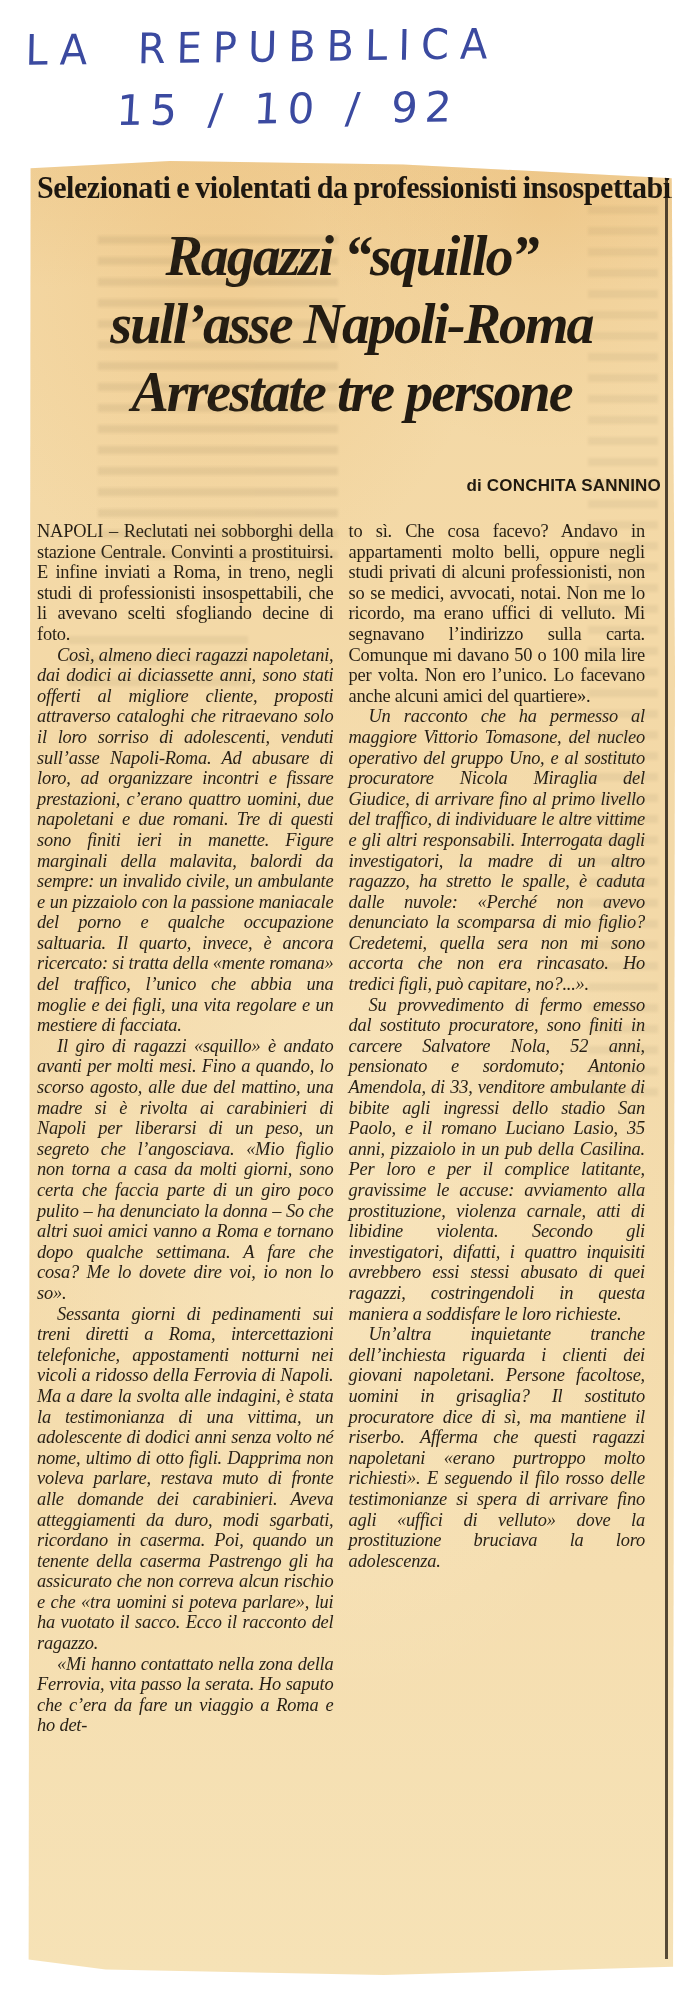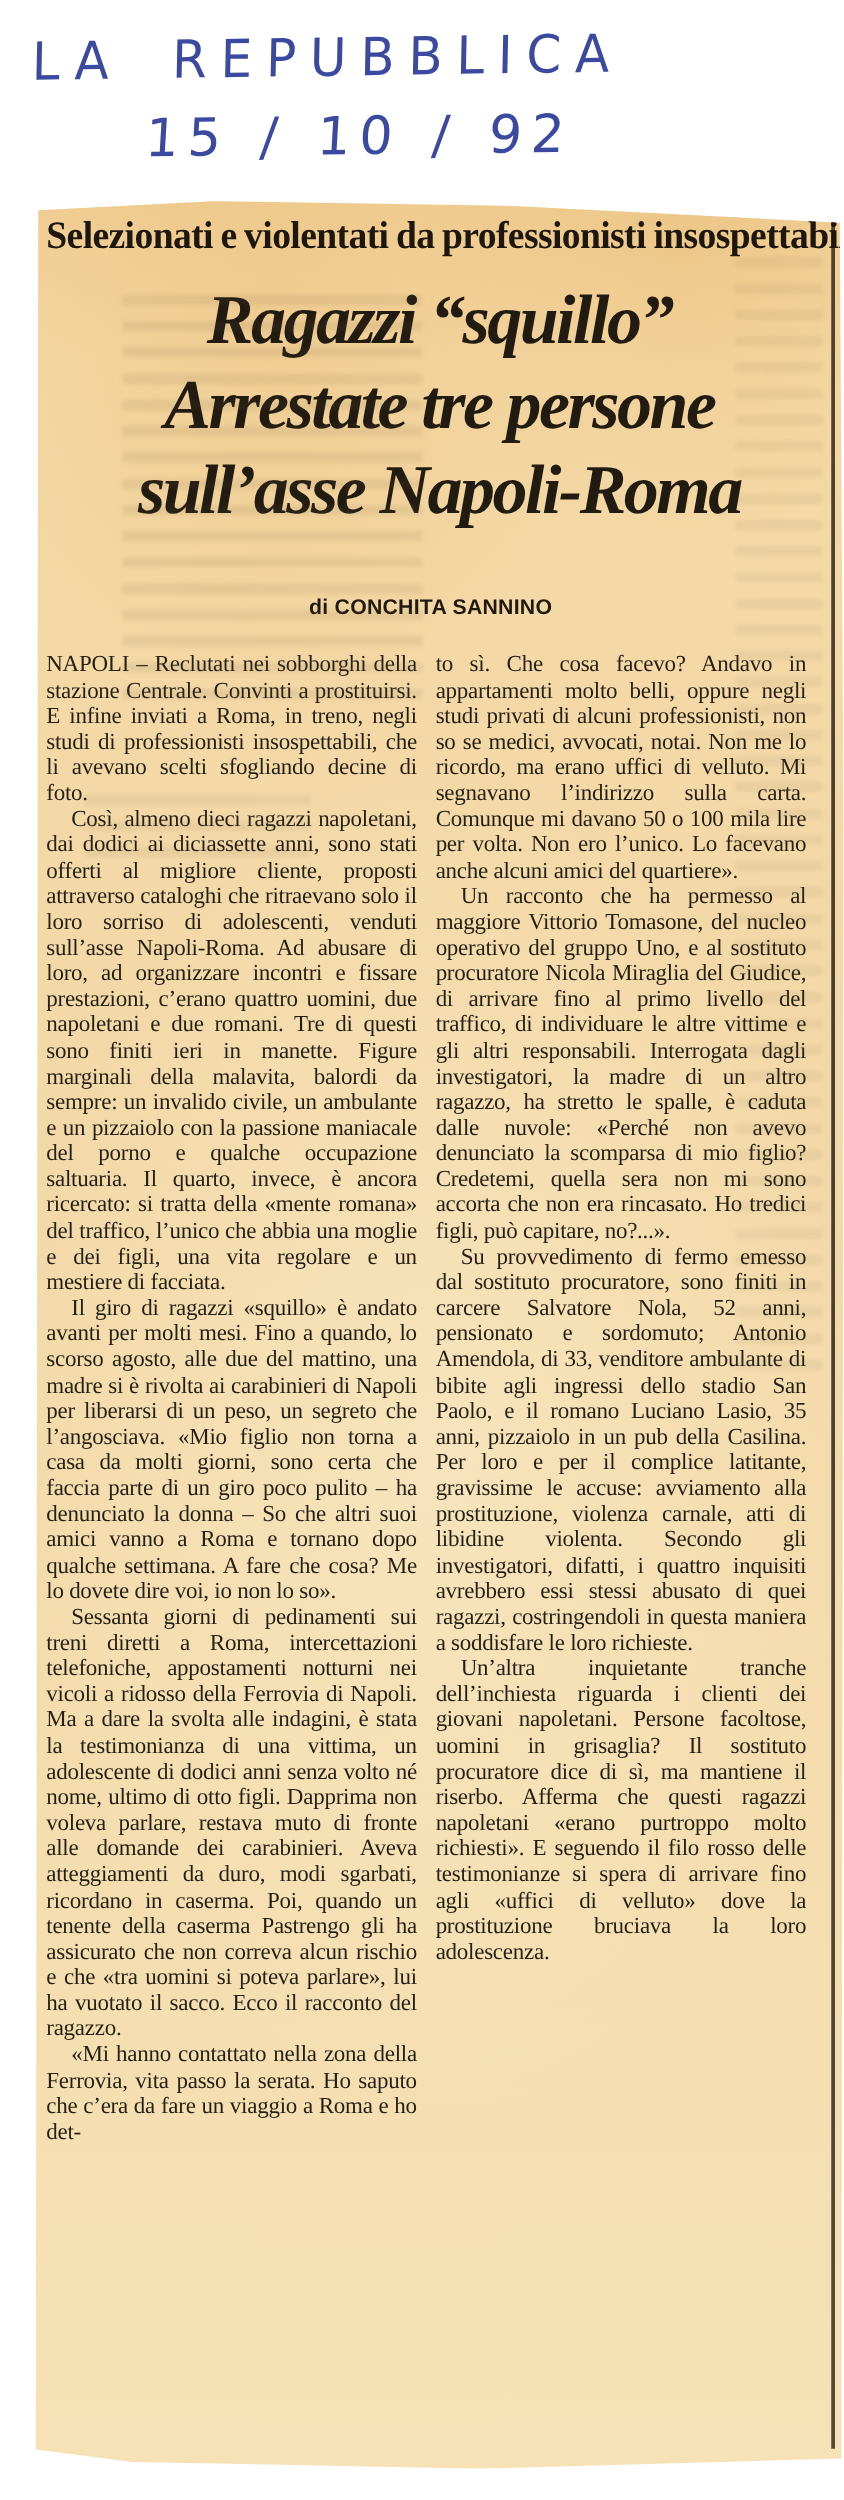--- a/index.html
+++ b/index.html
@@ -105,21 +105,21 @@
     font-style: italic;
     font-weight: bold;
     font-size: 56px;
     line-height: 68px;
     letter-spacing: -2px;
     color: #221b12;
   }
 
   .byline {
     margin-top: 50px;
-    text-align: center;
+    text-align: right;
     font-family: "Liberation Sans", sans-serif;
     font-weight: bold;
     font-size: 17px;
     letter-spacing: 0.2px;
     color: #20190f;
     padding-right: 14px;
   }
 
   .columns {
     display: flex;
@@ -133,42 +133,43 @@
     line-height: 20.6px;
     text-align: justify;
     color: #261f15;
     letter-spacing: -0.2px;
   }
   .col p {
     margin: 0;
   }
   .col p.indent {
     text-indent: 20px;
+    font-style: italic;
   }
 </style>
 </head>
 <body>
 
 <div class="handwriting hw-source">LA REPUBBLICA</div>
 <div class="handwriting hw-date">15 / 10 / 92</div>
 
 <div class="clipping">
 
   <div class="bleed bleed-a"></div>
   <div class="bleed bleed-b"></div>
   <div class="bleed bleed-c"></div>
 
   <div class="right-rule"></div>
 
   <div class="kicker">Selezionati e violentati da professionisti insospettabili</div>
 
   <div class="headline">
     <div>Ragazzi “squillo”</div>
+    <div>sull’asse Napoli-Roma</div>
     <div>Arrestate tre persone</div>
-    <div>sull’asse Napoli-Roma</div>
   </div>
 
   <div class="byline">di CONCHITA SANNINO</div>
 
   <div class="columns">
     <div class="col">
       <p>NAPOLI – Reclutati nei sobborghi della stazione Centrale. Convinti a prostituirsi. E infine inviati a Roma, in treno, negli studi di professionisti insospettabili, che li avevano scelti sfogliando decine di foto.</p>
       <p class="indent">Così, almeno dieci ragazzi napoletani, dai dodici ai diciassette anni, sono stati offerti al migliore cliente, proposti attraverso cataloghi che ritraevano solo il loro sorriso di adolescenti, venduti sull’asse Napoli-Roma. Ad abusare di loro, ad organizzare incontri e fissare prestazioni, c’erano quattro uomini, due napoletani e due romani. Tre di questi sono finiti ieri in manette. Figure marginali della malavita, balordi da sempre: un invalido civile, un ambulante e un pizzaiolo con la passione maniacale del porno e qualche occupazione saltuaria. Il quarto, invece, è ancora ricercato: si tratta della «mente romana» del traffico, l’unico che abbia una moglie e dei figli, una vita regolare e un mestiere di facciata.</p>
       <p class="indent">Il giro di ragazzi «squillo» è andato avanti per molti mesi. Fino a quando, lo scorso agosto, alle due del mattino, una madre si è rivolta ai carabinieri di Napoli per liberarsi di un peso, un segreto che l’angosciava. «Mio figlio non torna a casa da molti giorni, sono certa che faccia parte di un giro poco pulito – ha denunciato la donna – So che altri suoi amici vanno a Roma e tornano dopo qualche settimana. A fare che cosa? Me lo dovete dire voi, io non lo so».</p>
       <p class="indent">Sessanta giorni di pedinamenti sui treni diretti a Roma, intercettazioni telefoniche, appostamenti notturni nei vicoli a ridosso della Ferrovia di Napoli. Ma a dare la svolta alle indagini, è stata la testimonianza di una vittima, un adolescente di dodici anni senza volto né nome, ultimo di otto figli. Dapprima non voleva parlare, restava muto di fronte alle domande dei carabinieri. Aveva atteggiamenti da duro, modi sgarbati, ricordano in caserma. Poi, quando un tenente della caserma Pastrengo gli ha assicurato che non correva alcun rischio e che «tra uomini si poteva parlare», lui ha vuotato il sacco. Ecco il racconto del ragazzo.</p>

